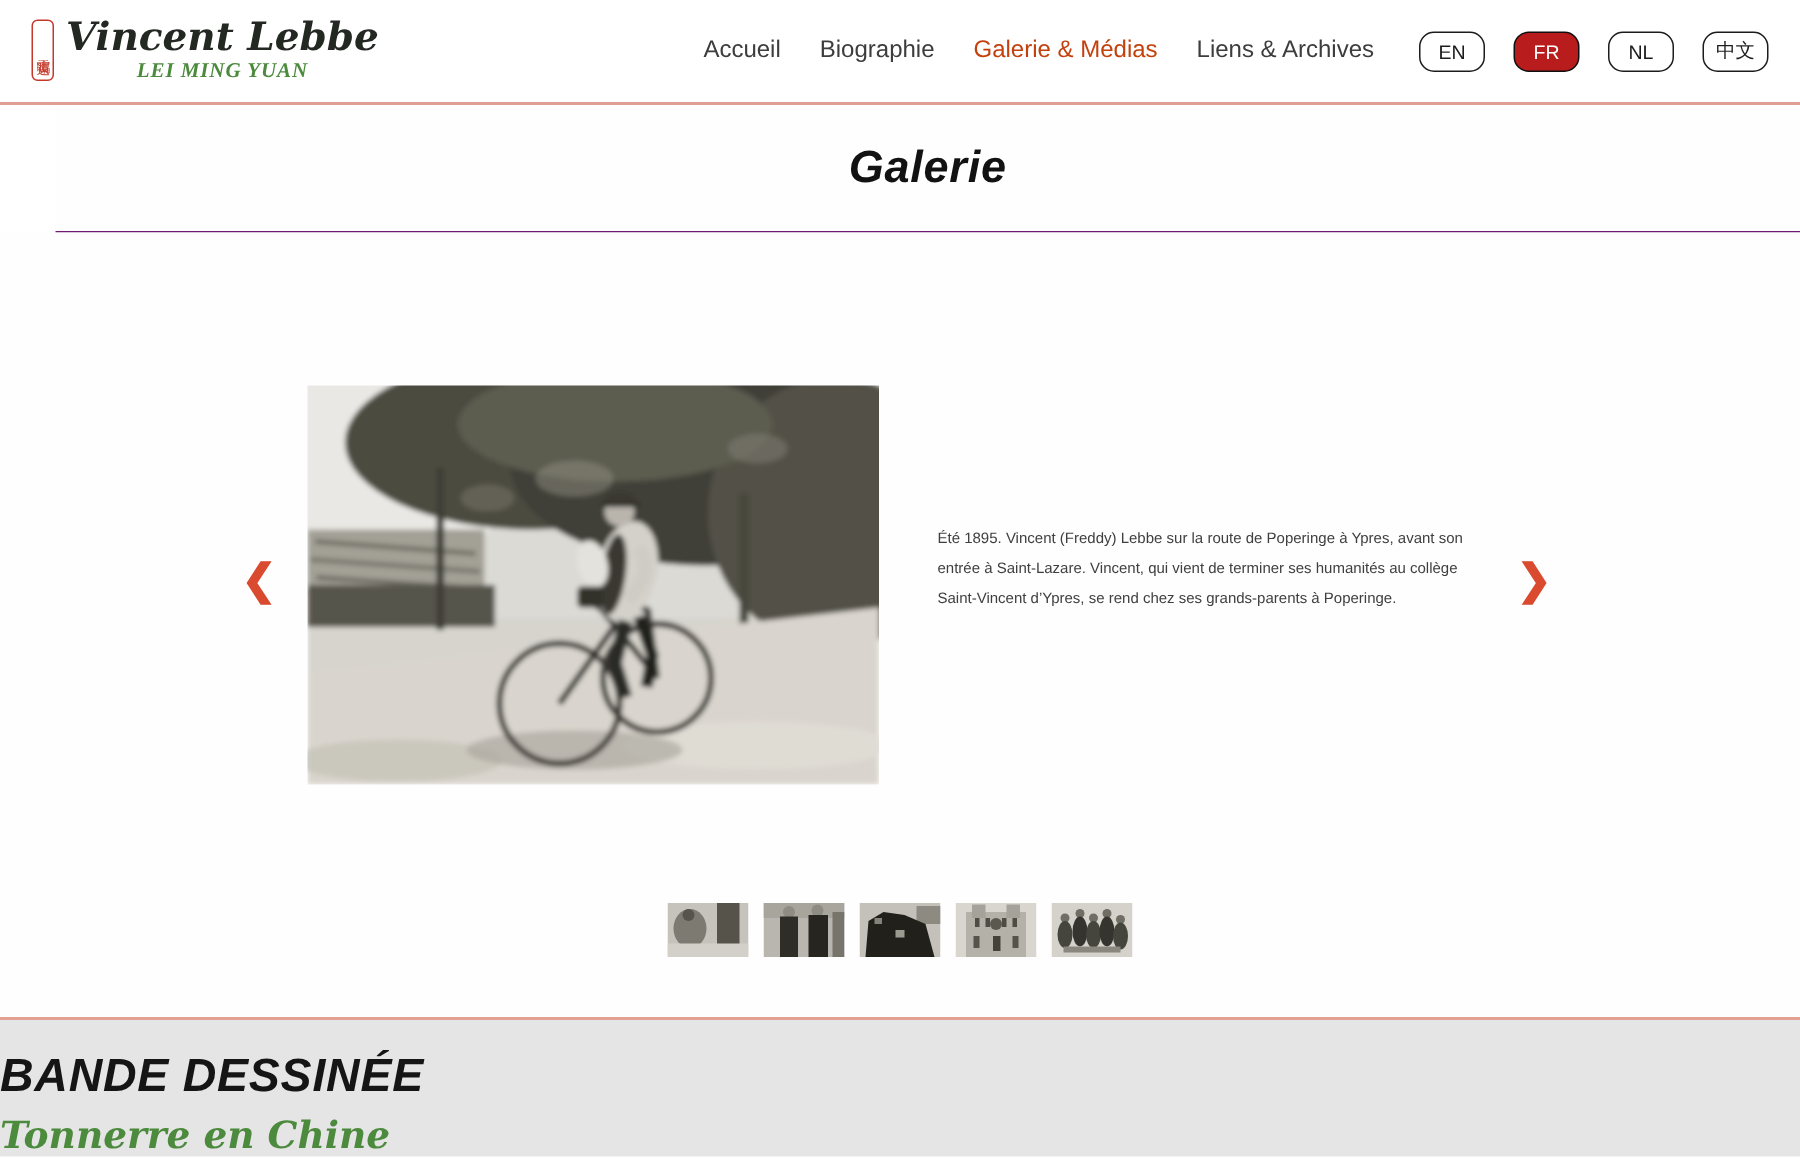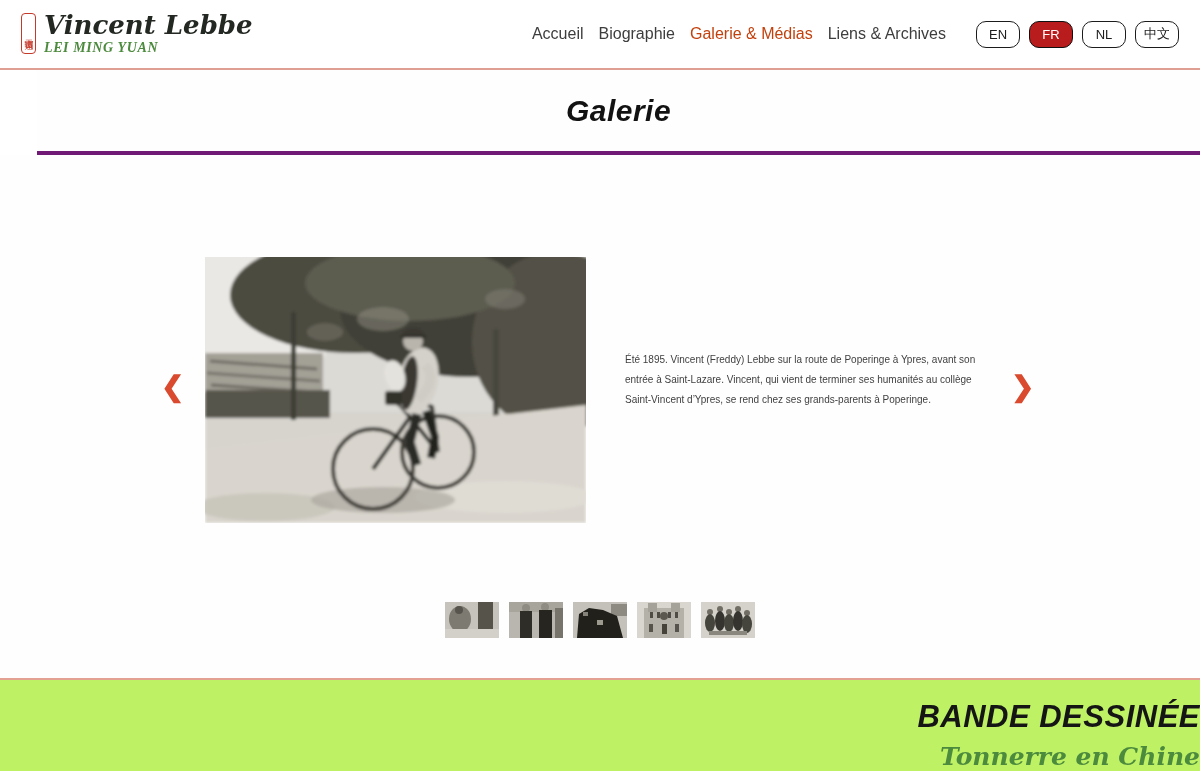--- a/index.html
+++ b/index.html
@@ -19,50 +19,50 @@
   .brand { display:flex; align-items:center; gap:8px; cursor:pointer; }
   .seal {
     width:15px; height:41px; border:1.2px solid #c5392b; border-radius:4px;
     display:flex; align-items:center; justify-content:center;
     color:#c5392b; background:#fff; flex:0 0 auto;
   }
   .seal span {
     writing-mode:vertical-rl; text-orientation:upright;
     font-size:9px; line-height:1; letter-spacing:1px;
   }
-  .brand-text { display:flex; flex-direction:column; }
+  .brand-text { display:flex; flex-direction:column;align-items:center; }
   .brand-title {
     font-family:"DejaVu Serif", serif; font-style:italic; font-weight:bold;
     font-size:26px; line-height:1.05; color:#232823; white-space:nowrap;
   }
   .brand-subtitle {
     font-family:Liberation Serif, serif; font-style:italic; font-weight:bold;
     font-size:14px; color:#4c8a3d; letter-spacing:0.6px; margin-top:1px;
   }
 
-  nav { margin-left:auto; display:flex; align-items:center; gap:15px;justify-content:center; }
+  nav { margin-left:auto; display:flex; align-items:center; gap:26px;justify-content:center; }
   nav a {
     font-size:16px; color:#3d3d3d; text-decoration:none; cursor:pointer;
     white-space:nowrap;
   }
   nav a.active { color:#c2410c; }
 
-  .lang { display:flex; gap:9px; margin-left:30px; }
+  .lang { display:flex; gap:19px; margin-left:30px; }
   .lang button {
     font-family:"Liberation Sans", sans-serif;
     width:44px; height:27px; border:1.5px solid #1c1c1c; border-radius:10px;
     background:#fff; color:#1c1c1c; font-size:13px;
     display:flex; align-items:center; justify-content:center;
     cursor:pointer; padding:0;
   }
   .lang button.active { background:#b91c1c; color:#fff; border-color:#101010; }
 
   
   .title-band {
-    height:85px; border-bottom:4px solid #701a75;
+    height:85px; border-bottom:1px solid #701a75;
     display:flex; align-items:center; justify-content:center;
     background:#fffefe;
     margin-left:37px;
   }
   .title-band h1 {
     margin:0; font-size:30px; font-style:italic; font-weight:bold;
     letter-spacing:0.5px; color:#121212;
   }
 
   
@@ -80,29 +80,29 @@
   .arrow.prev { left:161px; }
   .arrow.next { left:1011px; }
   .thumbs {
     position:absolute; left:0; right:0; top:447px;
     display:flex; justify-content:center; gap:10px;
   }
   .thumb { width:54px; height:36px; padding:0; border:none; background:none; cursor:pointer; }
   .thumb svg { display:block; }
 
   
-  .bd { text-align:right; padding-top:19px; background:#bef264; }
+  .bd { text-align:left; padding-top:19px; background:#e5e5e5; }
   .bd h2 {
     margin:0; font-size:31px; font-style:italic; font-weight:800;
     letter-spacing:0.5px; color:#151515;
   }
   .bd h3 {
     margin:7px 0 0;
     font-family:"DejaVu Serif", serif; font-style:italic; font-weight:bold;
-    font-size:25px; color:#4c8a3d;padding-left:12px;
+    font-size:25px; color:#4c8a3d;
   }
 </style>
 </head>
 <body>
 
 <header>
   <div class="brand">
     <div class="seal">
       <span>雷鳴遠</span>
     </div>

